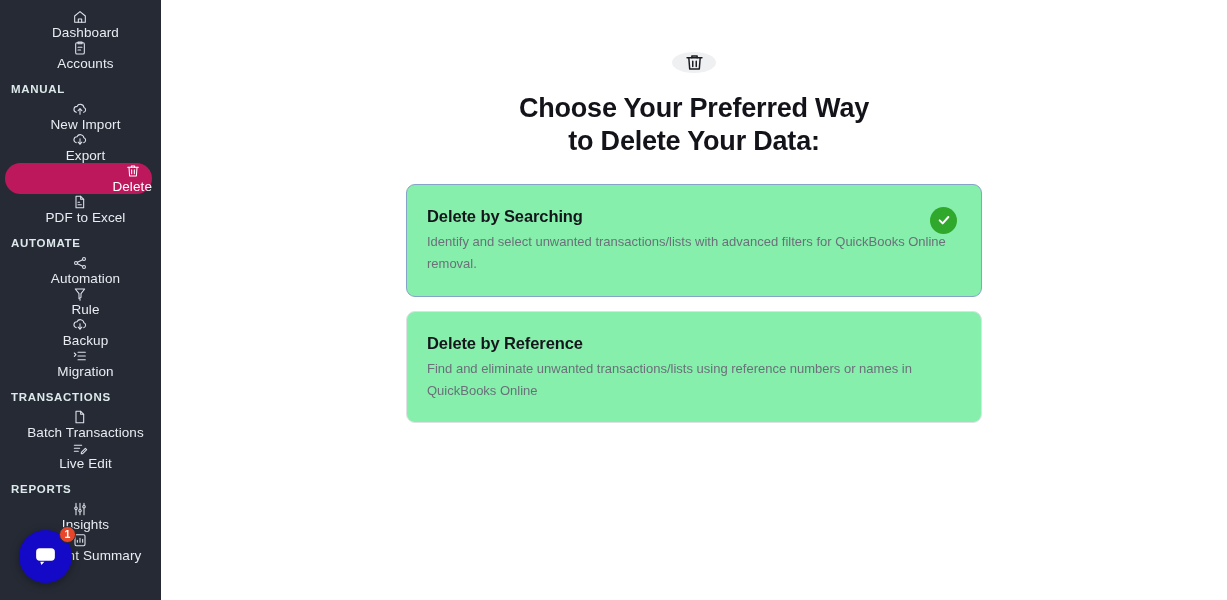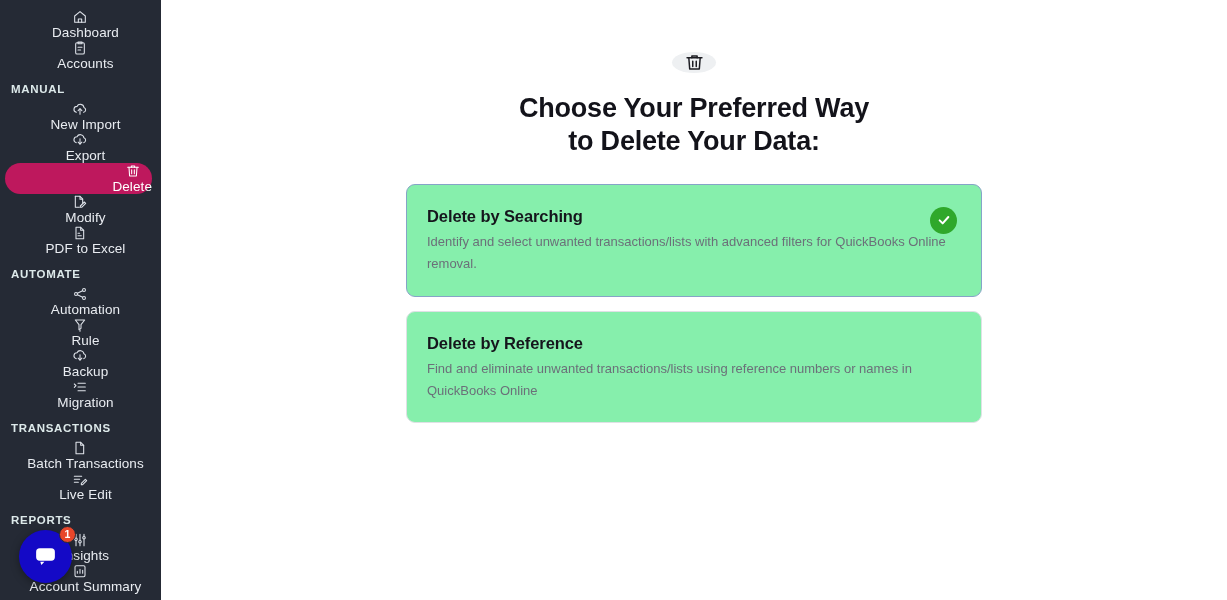--- a/index.html
+++ b/index.html
@@ -255,31 +255,20 @@
               <path d="M9.5 6.5V4.5h5v2"></path>
               <path d="M6 6.5l.9 13h10.2l.9-13"></path>
               <path d="M10 10v6M14 10v6"></path>
             </svg>
           </span>
           <span>Delete</span>
         </div>
         <div class="nav-item">
           <span class="ico">
             <svg width="16" height="16" viewBox="0 0 24 24" fill="none" stroke="currentColor" stroke-width="1.6" stroke-linecap="round" stroke-linejoin="round">
-              <path d="M5 3.5h7l4 4V14"></path>
-              <path d="M12 3.5V8h4"></path>
-              <path d="M5 3.5V20h6"></path>
-              <path d="M14.5 20l6-6-2-2-6 6v2z"></path>
-            </svg>
-          </span>
-          <span>Modify</span>
-        </div>
-        <div class="nav-item">
-          <span class="ico">
-            <svg width="16" height="16" viewBox="0 0 24 24" fill="none" stroke="currentColor" stroke-width="1.6" stroke-linecap="round" stroke-linejoin="round">
               <path d="M6 3.5h7l4.5 4.5V20.5H6z"></path>
               <path d="M13 3.5V8h4.5"></path>
               <path d="M9 12.5h2.5M9 16h5"></path>
             </svg>
           </span>
           <span>PDF to Excel</span>
         </div>
         <div class="nav-section">AUTOMATE</div>
         <div class="nav-item">
           <span class="ico">

